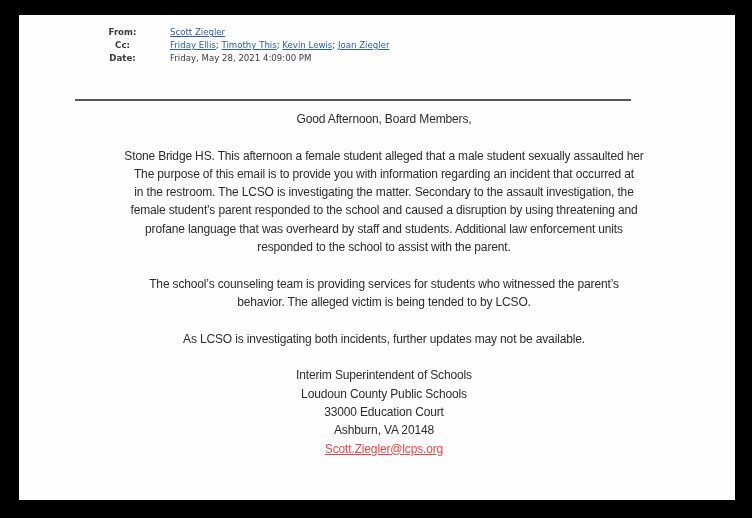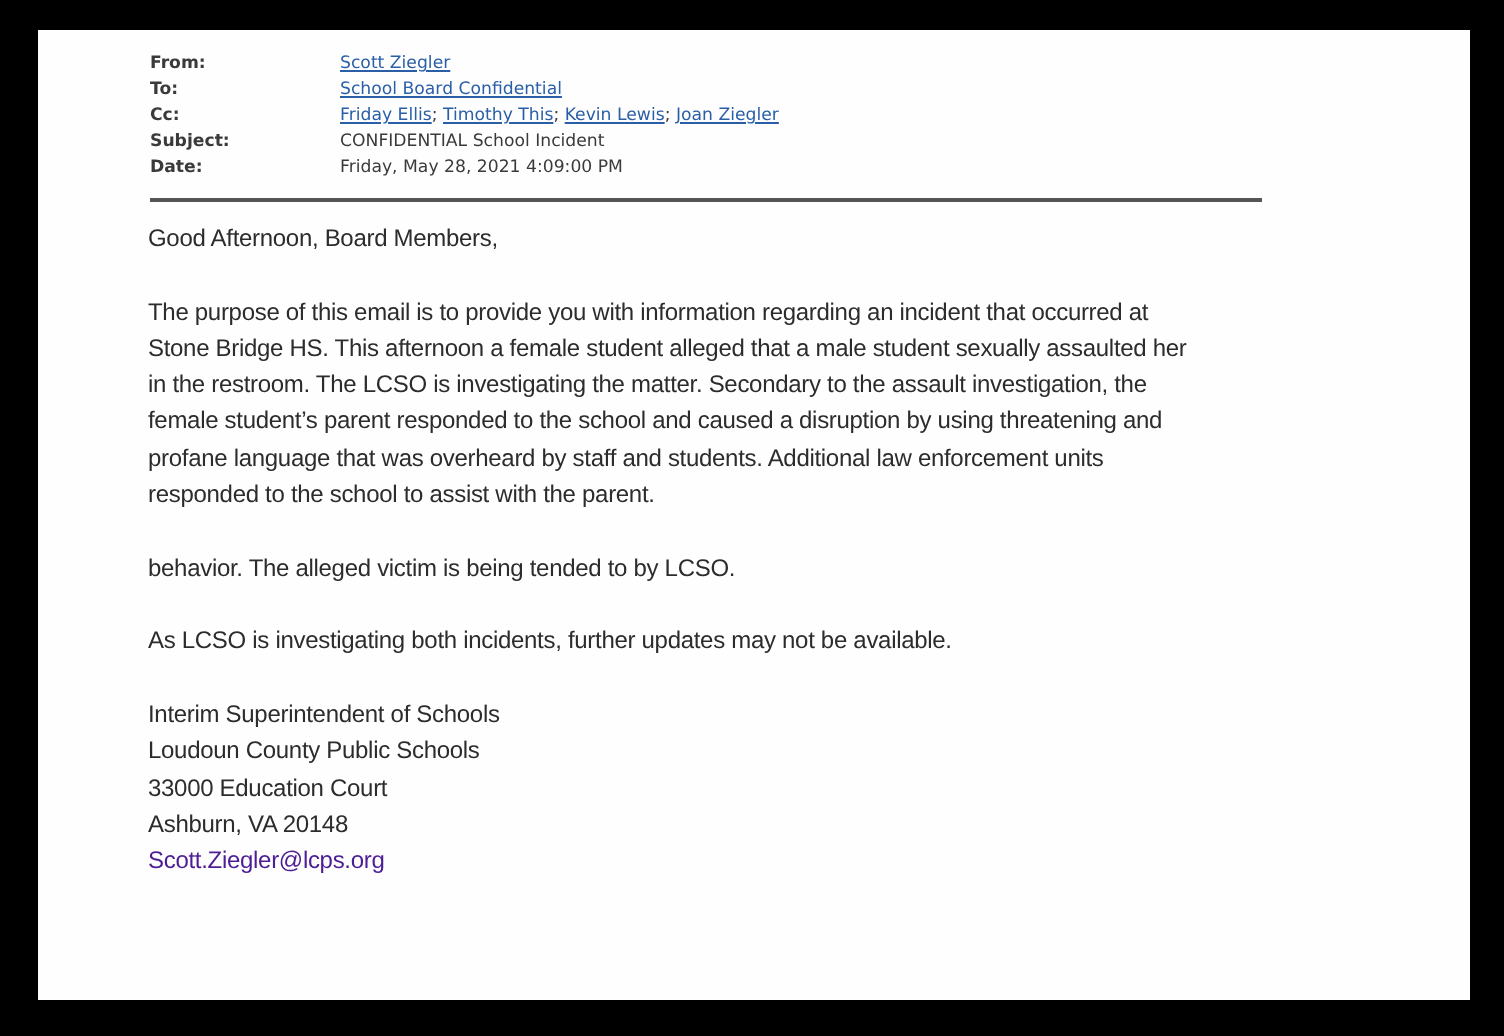--- a/index.html
+++ b/index.html
@@ -13,20 +13,21 @@
       position: relative;
       overflow: hidden;
     }
     .page {
       position: absolute;
       left: 19px;
       top: 15px;
       width: 716px;
       height: 485px;
       background: #fefefe;
+      text-align: center;
     }
     .hdr {
       position: absolute;
       left: 56px;
       top: 11px;
       font-family: "DejaVu Sans", sans-serif;
       font-size: 8.6px;
       line-height: 13px;
       color: #333;
     }
@@ -71,74 +72,68 @@
       white-space: nowrap;
       height: 18.3px;
     }
     .gap {
       height: 18.3px;
     }
     .sig .line {
       height: 18.4px;
     }
     .email-link {
-      color: #4c1d95;
+      color: #ef4444;
+      text-decoration: underline;
       cursor: pointer;
     }
   </style>
 </head>
 <body>
 
 <div class="page">
 
   <div class="hdr">
     <div class="hdr-row">
       <span class="hdr-label">From:</span>
       <span class="hdr-val lnk">Scott Ziegler</span>
     </div>
     <div class="hdr-row">
-      <span class="hdr-label">To:</span>
-      <span class="hdr-val lnk">School Board Confidential</span>
-    </div>
-    <div class="hdr-row">
       <span class="hdr-label">Cc:</span>
       <span class="hdr-val">
         <span class="lnk">Friday Ellis</span><span>;</span>
         <span class="lnk">Timothy This</span><span>;</span>
         <span class="lnk">Kevin Lewis</span><span>;</span>
         <span class="lnk">Joan Ziegler</span>
       </span>
-    </div>
-    <div class="hdr-row">
-      <span class="hdr-label">Subject:</span>
-      <span class="hdr-val">CONFIDENTIAL School Incident</span>
     </div>
     <div class="hdr-row">
       <span class="hdr-label">Date:</span>
       <span class="hdr-val">Friday, May 28, 2021 4:09:00 PM</span>
     </div>
   </div>
 
   <div class="sep"></div>
 
   <div class="body">
     <div class="line">Good Afternoon, Board Members,</div>
     <div class="gap"></div>
 
     <div>
+      <div class="line">Stone Bridge HS.  This afternoon a female student alleged that a male student sexually assaulted her</div>
       <div class="line">The purpose of this email is to provide you with information regarding an incident that occurred at</div>
-      <div class="line">Stone Bridge HS.  This afternoon a female student alleged that a male student sexually assaulted her</div>
       <div class="line">in the restroom.  The LCSO is investigating the matter.  Secondary to the assault investigation, the</div>
       <div class="line">female student’s parent responded to the school and caused a disruption by using threatening and</div>
       <div class="line">profane language that was overheard by staff and students.  Additional law enforcement units</div>
       <div class="line">responded to the school to assist with the parent.</div>
     </div>
     <div class="gap"></div>
 
     <div>
+      <div class="line">The school’s counseling team is providing services for students who witnessed the parent’s</div>
       <div class="line">behavior.  The alleged victim is being tended to by LCSO.</div>
     </div>
     <div class="gap"></div>
 
     <div>
       <div class="line">As LCSO is investigating both incidents, further updates may not be available.</div>
     </div>
     <div class="gap"></div>
 
     <div class="sig">

